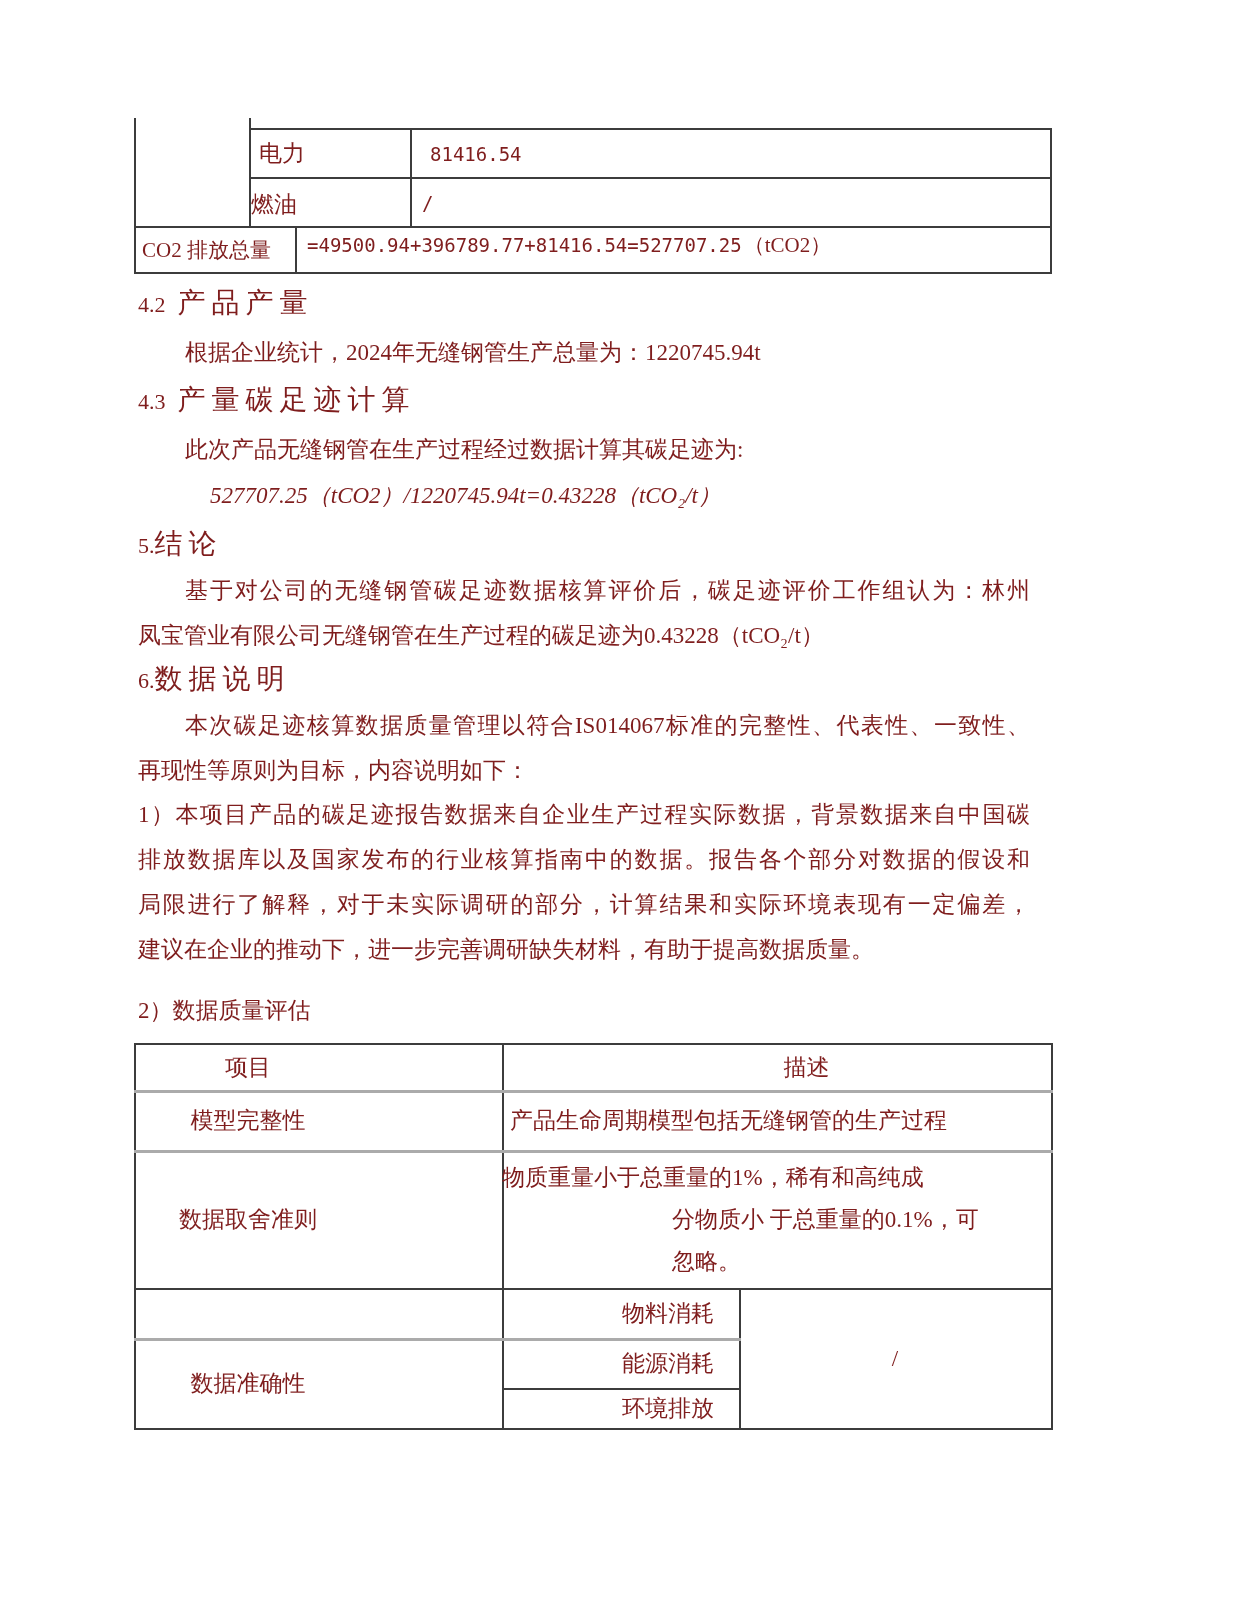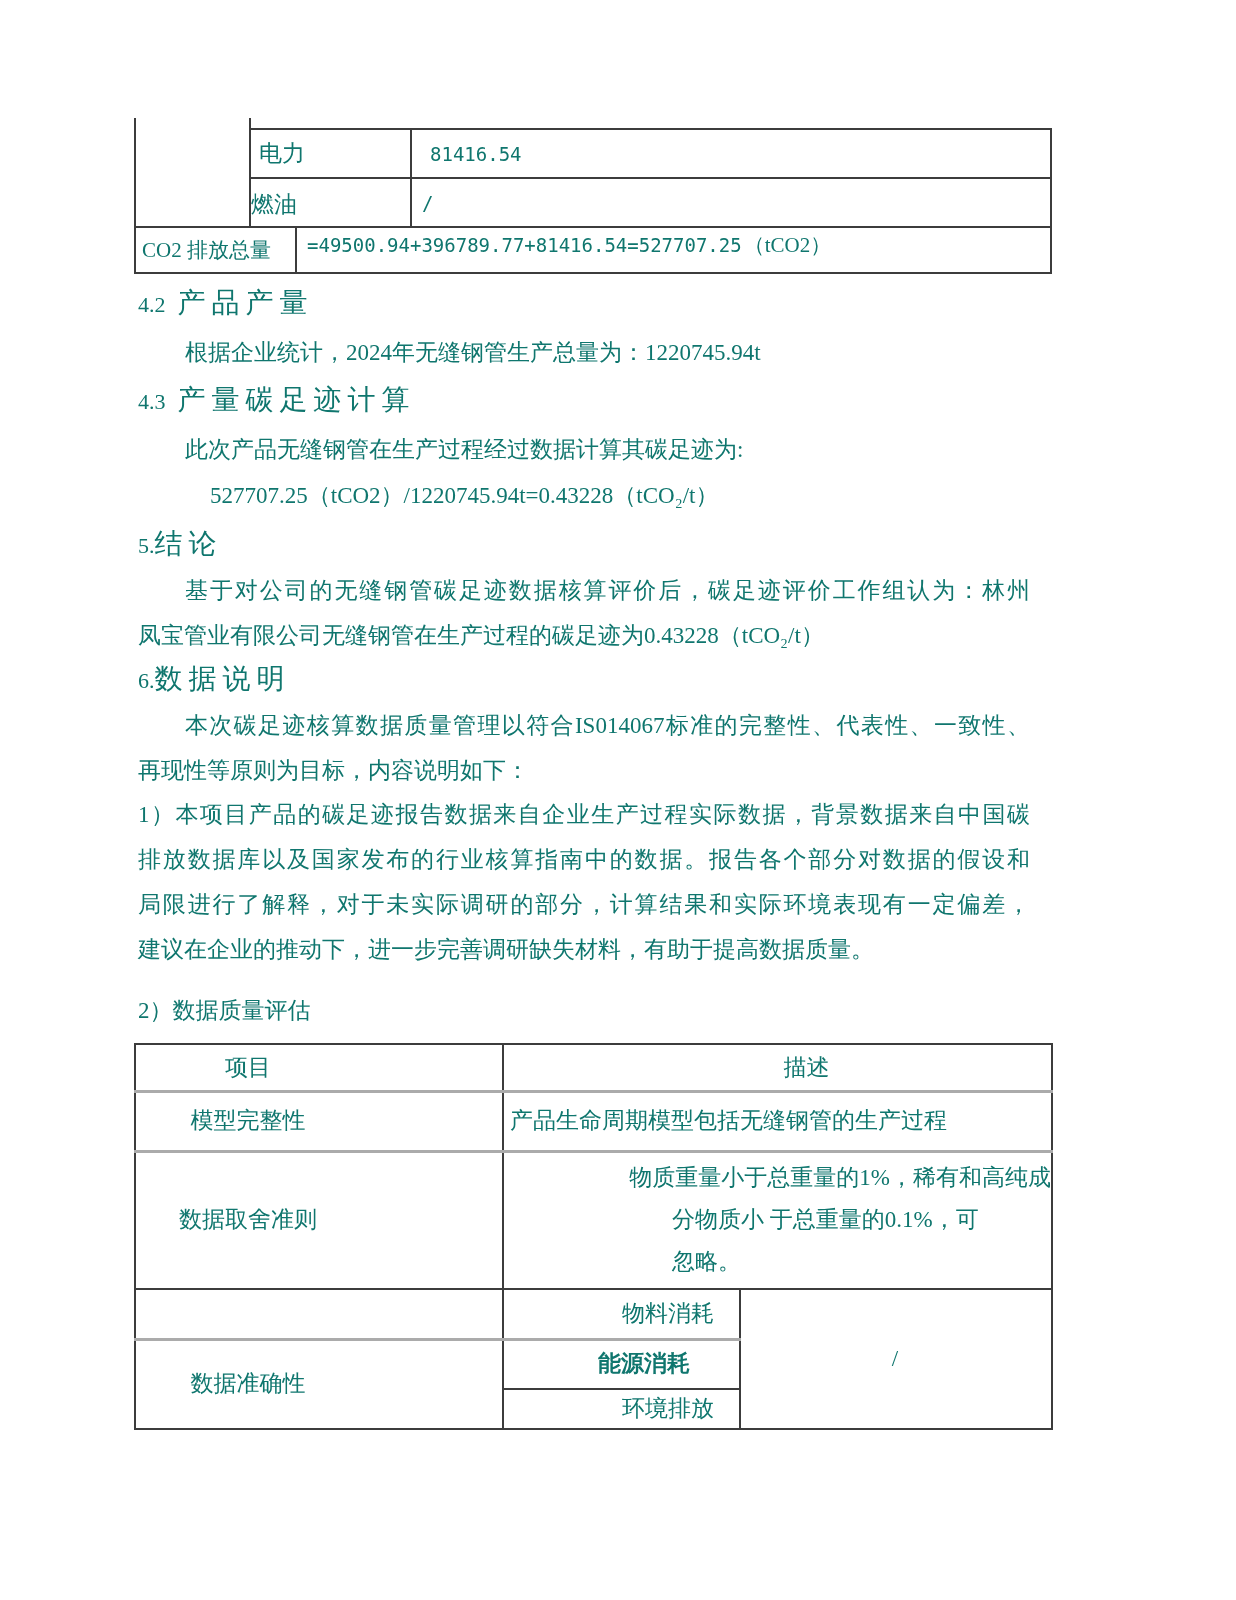--- a/index.html
+++ b/index.html
@@ -3,21 +3,21 @@
 <meta charset="utf-8">
 <style>
   html,body{margin:0;padding:0;background:#e8e8e8;}
   .page{
     position:relative;
     width:1236px;height:1600px;
     background:#ffffff;
     margin:0 auto;
     overflow:hidden;
     font-family:"Liberation Serif","DejaVu Serif",serif;
-    color:#0f766e;
+    color:#7f1d1d;
   }
   
   .hl,.vl{position:absolute;background:#3c3c3c;}
   .hl{height:2px;}
   .vl{width:2px;}
   .hl.gray{background:#ababab;height:3px;}
   
   .cell{
     position:absolute;
     display:flex;align-items:center;
@@ -30,34 +30,34 @@
   .unit{font-family:"Liberation Serif",serif;font-size:21px;margin-left:2px;}
   .small{font-size:21px;}
   
   .line{
     position:absolute;left:138px;width:892px;
     font-size:23px;line-height:32px;
     white-space:nowrap;
   }
   .line.j{white-space:normal;text-align:justify;text-align-last:justify;}
   .indent{text-indent:47px;}
-  .indent2{text-indent:72px;}
+  .indent2{text-indent:72px;font-style:italic;}
   
   .heading{position:absolute;left:138px;font-size:28px;line-height:34px;white-space:nowrap;}
   .hnum{font-family:Liberation Serif, serif;font-size:22px;}
   .hnum.g{margin-right:12px;}
   .htitle{letter-spacing:6px;}
   
   .cutoff-desc{
     position:absolute;left:502px;top:1152px;width:549px;height:136px;
     display:flex;flex-direction:column;justify-content:center;
     box-sizing:border-box;font-size:23px;
   }
   .cutoff-desc .cd{line-height:42px;white-space:nowrap;}
-  .cd.c1{text-align:right;}
+  .cd.c1{text-align:left;}
   .cd.c2{padding-left:170px;}
   
   .footer{
     position:absolute;left:138px;top:1496px;width:892px;
     text-align:center;font-size:18px;
   }
 </style>
 </head>
 <body>
 
@@ -134,18 +134,18 @@
 
   <div class="cell center" style="left:134px;top:1152px;width:368px;height:136px;padding-right:140px;">数据取舍准则</div>
   <div class="cutoff-desc">
     <div class="cd c1">物质重量小于总重量的1%，稀有和高纯成</div>
     <div class="cd c2">分物质小 于总重量的0.1%，可</div>
     <div class="cd c2">忽略。</div>
   </div>
 
   <div class="cell" style="left:502px;top:1290px;width:237px;height:48px;padding-left:120px;">物料消耗</div>
   <div class="cell center" style="left:134px;top:1340px;width:368px;height:88px;padding-right:140px;">数据准确性</div>
-  <div class="cell" style="left:502px;top:1340px;width:237px;height:48px;padding-left:96px;font-weight:bold;">能源消耗</div>
+  <div class="cell" style="left:502px;top:1340px;width:237px;height:48px;padding-left:120px;">能源消耗</div>
   <div class="cell" style="left:502px;top:1390px;width:237px;height:38px;padding-left:120px;">环境排放</div>
   <div class="cell center" style="left:739px;top:1290px;width:312px;height:138px;">/</div>
 
 
 </div>
 
 </body></html>

